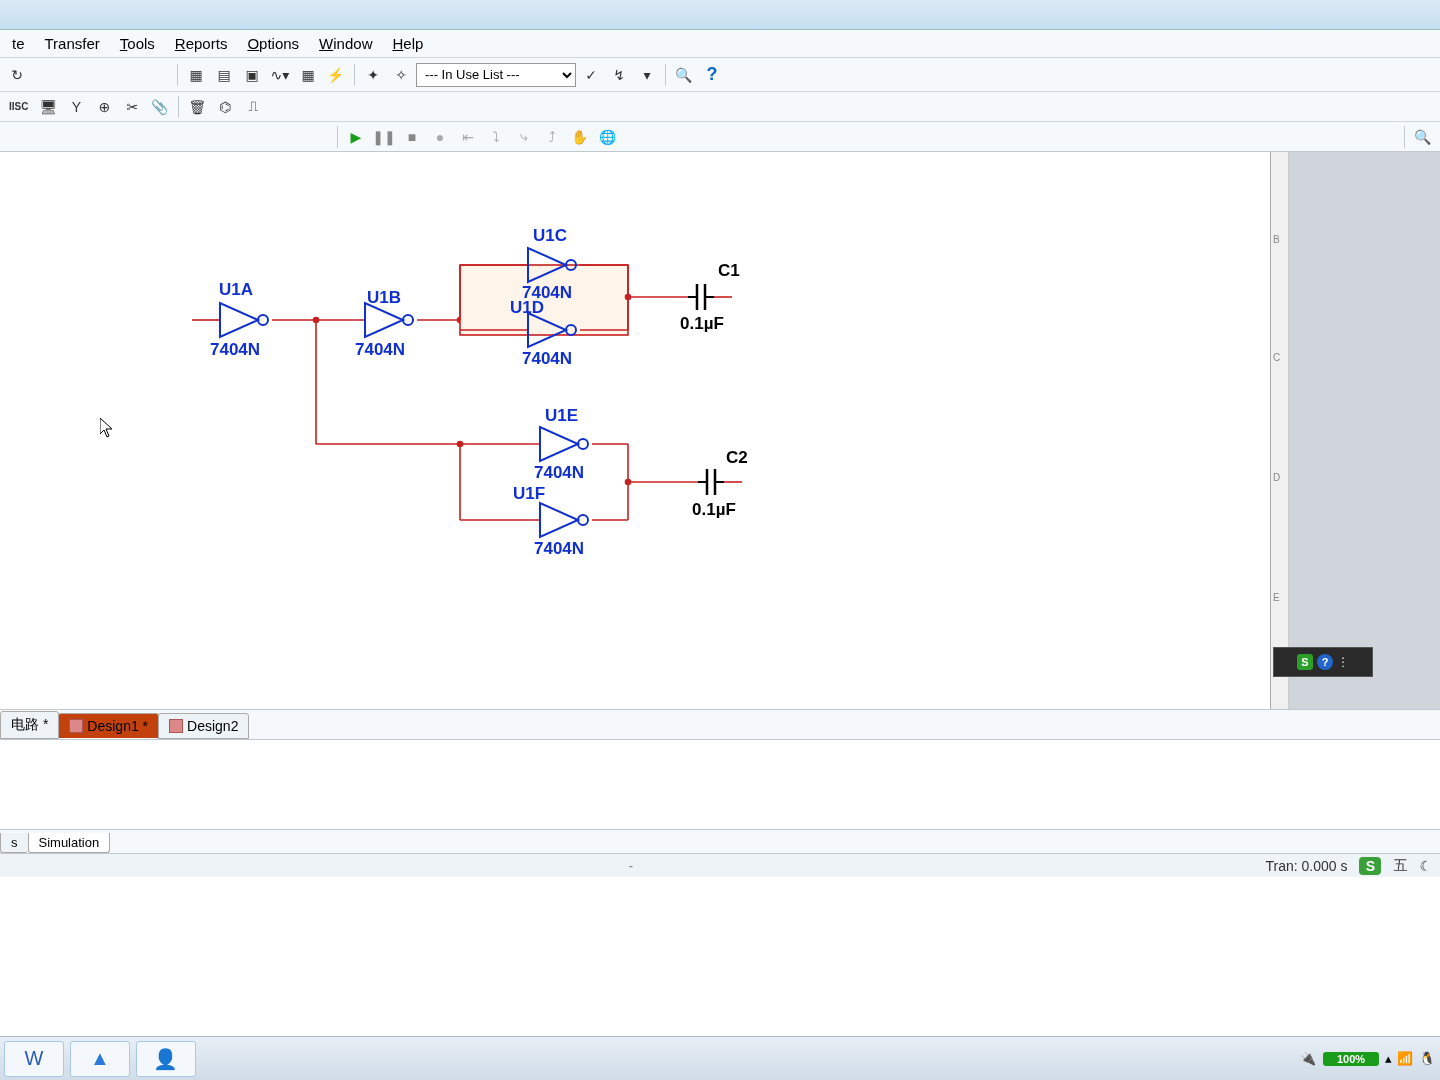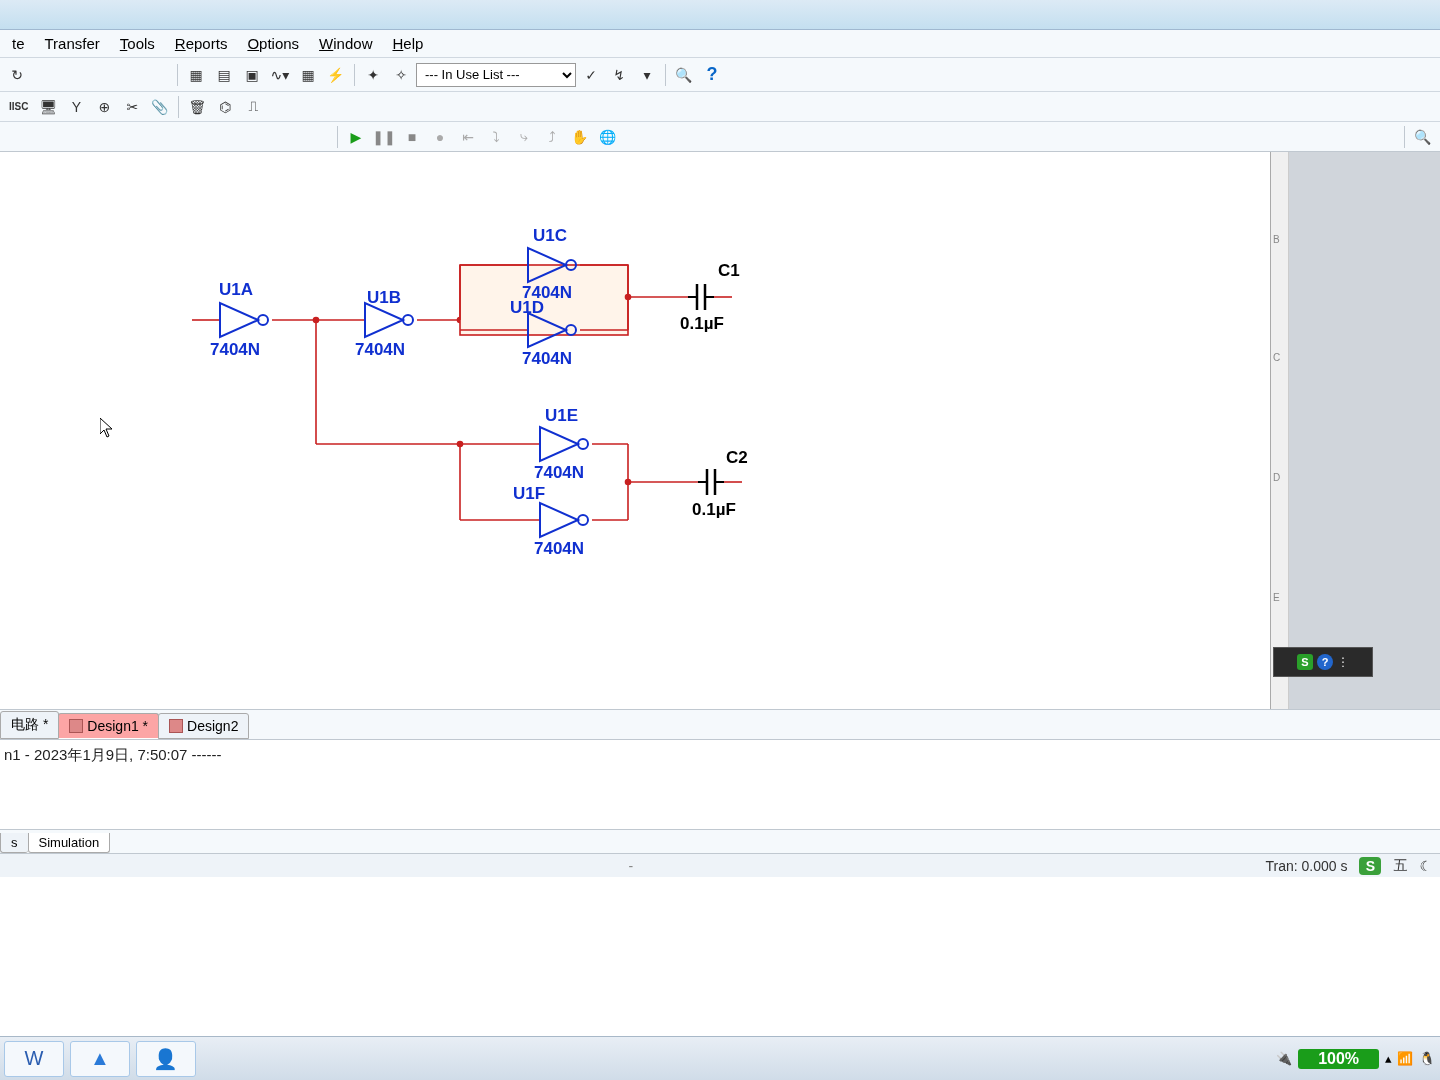--- a/index.html
+++ b/index.html
@@ -142,21 +142,21 @@
     align-items: flex-end;
     padding-left: 0;
   }
   .tabbar .tab {
     display: flex;
     align-items: center;
     gap: 4px;
     padding: 4px 10px;
     border: 1px solid #aaa;
     border-bottom: 1px solid #fff;
-    background: #fca5a5;
+    background: #c2410c;
     margin-right: -1px;
     font-size: 14px;
     border-top-left-radius: 3px;
     border-top-right-radius: 3px;
   }
   .tabbar .tab.inactive { background: #eef3f8; border-bottom-color: #aaa; }
   .tab .tab-ico {
     width: 14px; height: 14px;
     background: #d88; border: 1px solid #a55;
     display: inline-block;
@@ -230,23 +230,23 @@
   .taskbar .tray {
     margin-left: auto;
     display: flex;
     align-items: center;
     gap: 6px;
     font-size: 13px;
   }
   .battery-badge {
     background: #1a9d1a;
     color: #fff;
-    padding: 1px 20px;
+    padding: 1px 14px;
     border-radius: 3px;
-    font-size: 16px;
+    font-size: 11px;
     font-weight: bold;
   }
   
   .sch-label { position:absolute; color:#1030d0; font-weight:bold; font-size:17px; font-family: Arial, sans-serif; }
   .sch-label.black { color:#000; }
   .cursor-arrow {
     position: absolute;
     width: 14px;
     height: 20px;
   }
@@ -526,21 +526,20 @@
     <span class="tab-ico"></span>
     <span>Design1 *</span>
   </div>
   <div class="tab inactive">
     <span class="tab-ico"></span>
     <span>Design2</span>
   </div>
 </div>
 
 <div class="output-pane">
-  <div>n1 - 2023年1月9日, 7:50:07 ------</div>
 </div>
 
 <div class="output-tabs">
   <div class="otab" style="border-right:none;background:#eef3f8">s</div>
   <div class="otab">Simulation</div>
 </div>
 
 <div class="statusbar">
   <div class="left-dash">-</div>
   <div>Tran: 0.000 s</div>

